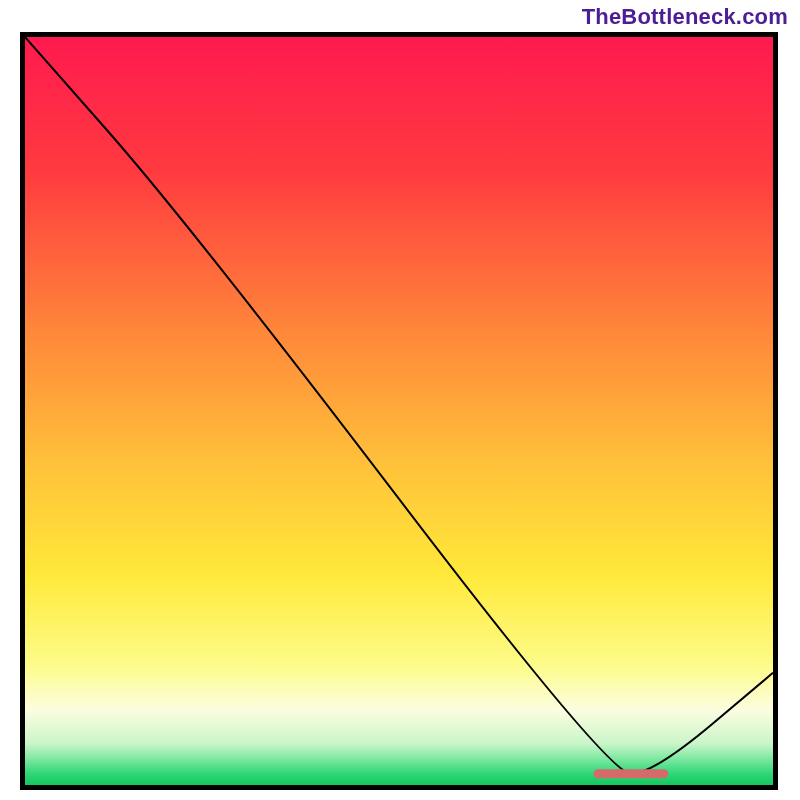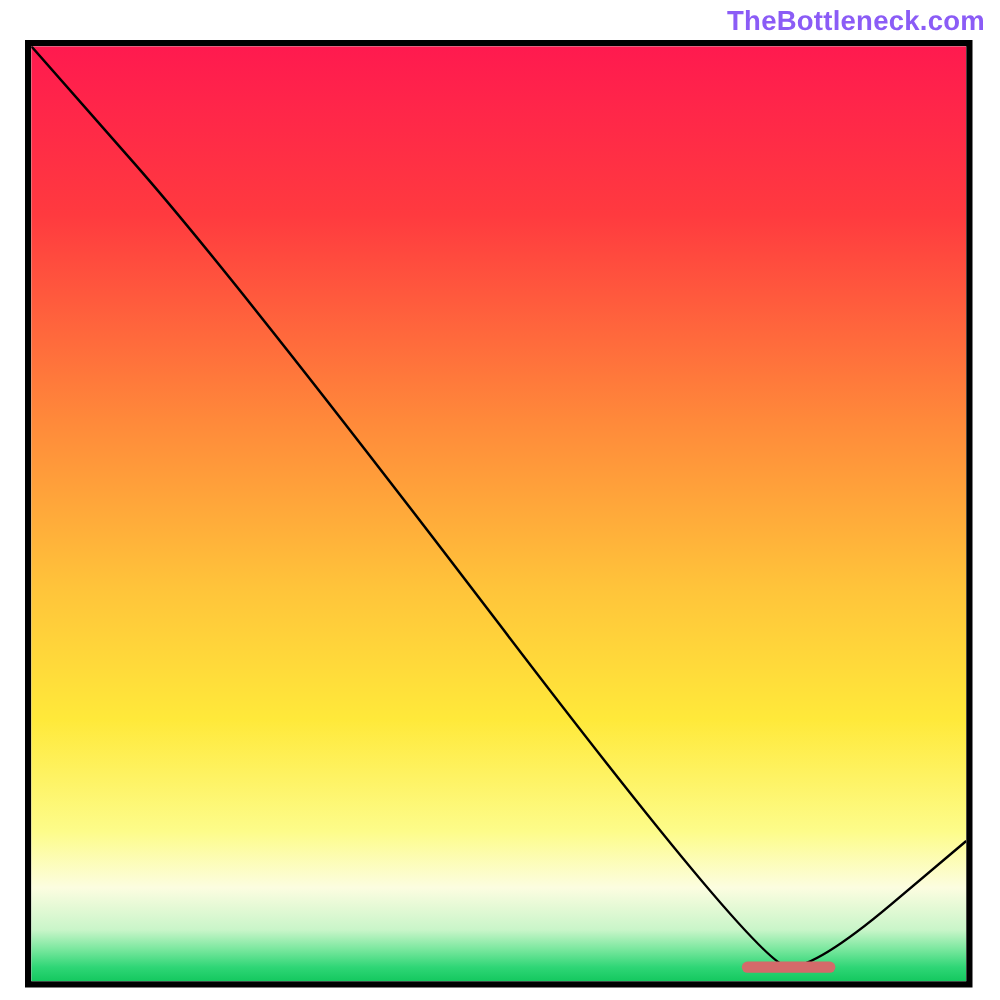--- a/index.html
+++ b/index.html
@@ -16,21 +16,21 @@
     width: 800px;
     height: 800px;
     box-sizing: border-box;
   }
   .watermark {
     position: absolute;
     top: 4px;
     right: 12px;
     font-size: 22px;
     font-weight: 600;
-    color: #8b5cf6;
+    color: #4c1d95;
     letter-spacing: 0.2px;
     user-select: none;
   }
   .plot {
     position: absolute;
     left: 20px;
     top: 32px;
     width: 758px;
     height: 758px;
     box-sizing: border-box;

